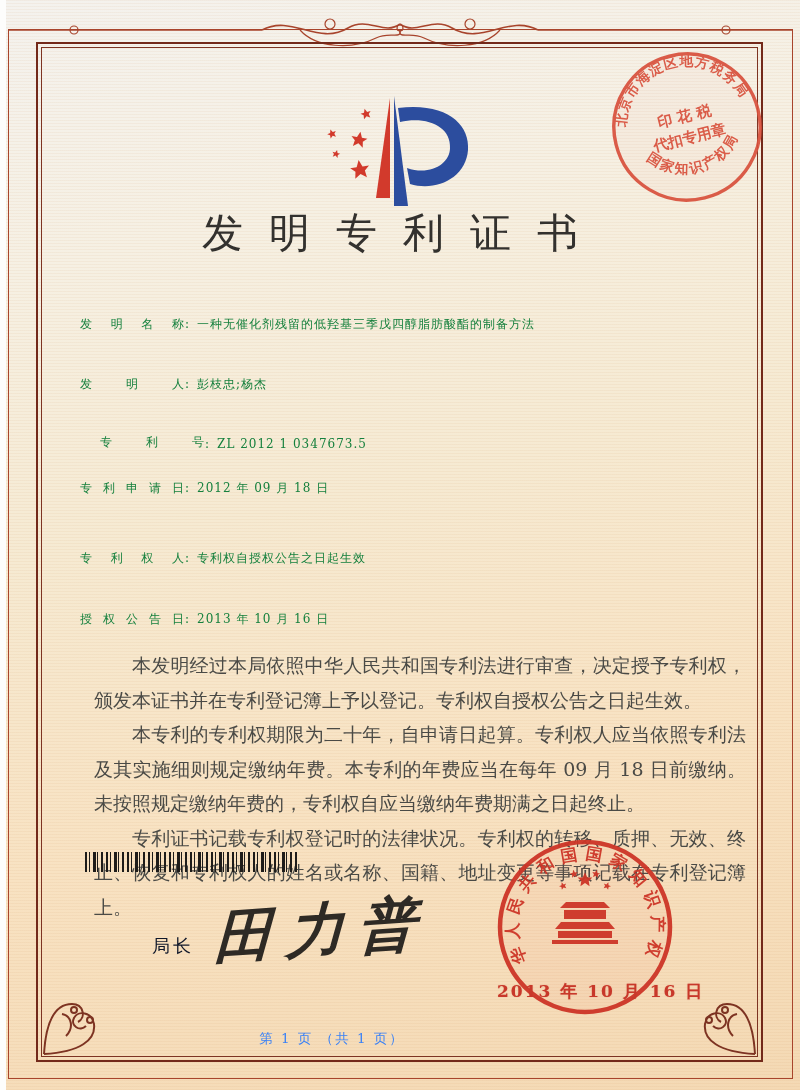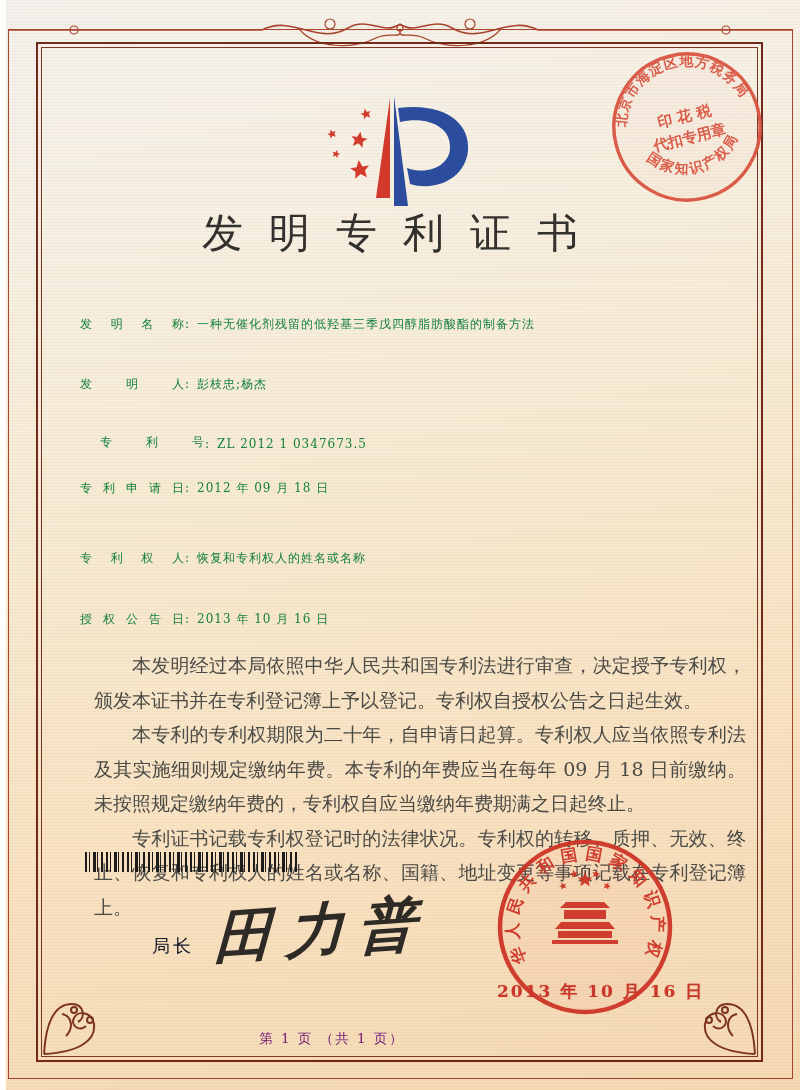--- a/index.html
+++ b/index.html
@@ -91,21 +91,21 @@
   }
 
   .office-seal { position:absolute; left:494px; top:836px; width:182px; height:182px; opacity:0.95; }
   .seal-date {
     position:absolute; left:497px; top:980px; font-size:17px; font-weight:700;
     color:#c8382a; letter-spacing:2px; text-shadow:0 0 1px rgba(200,56,42,.45);
   }
 
   .page-footer {
     position:absolute; left:0; top:1030px; width:664px; text-align:center;
-    font-size:13.5px; color:#701a75; letter-spacing:2px;
+    font-size:13.5px; color:#3b82f6; letter-spacing:2px;
   }
 
   .stamp-text { fill:#d8503c; font-weight:700; font-family:"DejaVu Serif",serif; }
   .seal-text { fill:#cd3527; font-weight:700; font-family:"DejaVu Serif",serif; }
 </style>
 </head>
 <body>
 
 <div class="page">
   <div class="paper"></div>
@@ -193,21 +193,21 @@
     <div class="field-row fr1">
       <span class="field-label">发明人</span><span class="field-colon">:</span><span class="field-value">彭枝忠;杨杰</span>
     </div>
     <div class="field-row fr2">
       <span class="field-label">专利号</span><span class="field-colon">:</span><span class="field-value">ZL 2012 1 0347673.5</span>
     </div>
     <div class="field-row fr3">
       <span class="field-label">专利申请日</span><span class="field-colon">:</span><span class="field-value">2012 年 09 月 18 日</span>
     </div>
     <div class="field-row fr4">
-      <span class="field-label">专利权人</span><span class="field-colon">:</span><span class="field-value">恢复和专利权人的姓名或名称</span>
+      <span class="field-label">专利权人</span><span class="field-colon">:</span><span class="field-value">专利权自授权公告之日起生效</span>
     </div>
     <div class="field-row fr5">
       <span class="field-label">授权公告日</span><span class="field-colon">:</span><span class="field-value">2013 年 10 月 16 日</span>
     </div>
   </div>
 
   <div class="body-text">
     <p>本发明经过本局依照中华人民共和国专利法进行审查，决定授予专利权，颁发本证书并在专利登记簿上予以登记。专利权自授权公告之日起生效。</p>
     <p>本专利的专利权期限为二十年，自申请日起算。专利权人应当依照专利法及其实施细则规定缴纳年费。本专利的年费应当在每年 09 月 18 日前缴纳。未按照规定缴纳年费的，专利权自应当缴纳年费期满之日起终止。</p>
     <p>专利证书记载专利权登记时的法律状况。专利权的转移、质押、无效、终止、恢复和专利权人的姓名或名称、国籍、地址变更等事项记载在专利登记簿上。</p>

